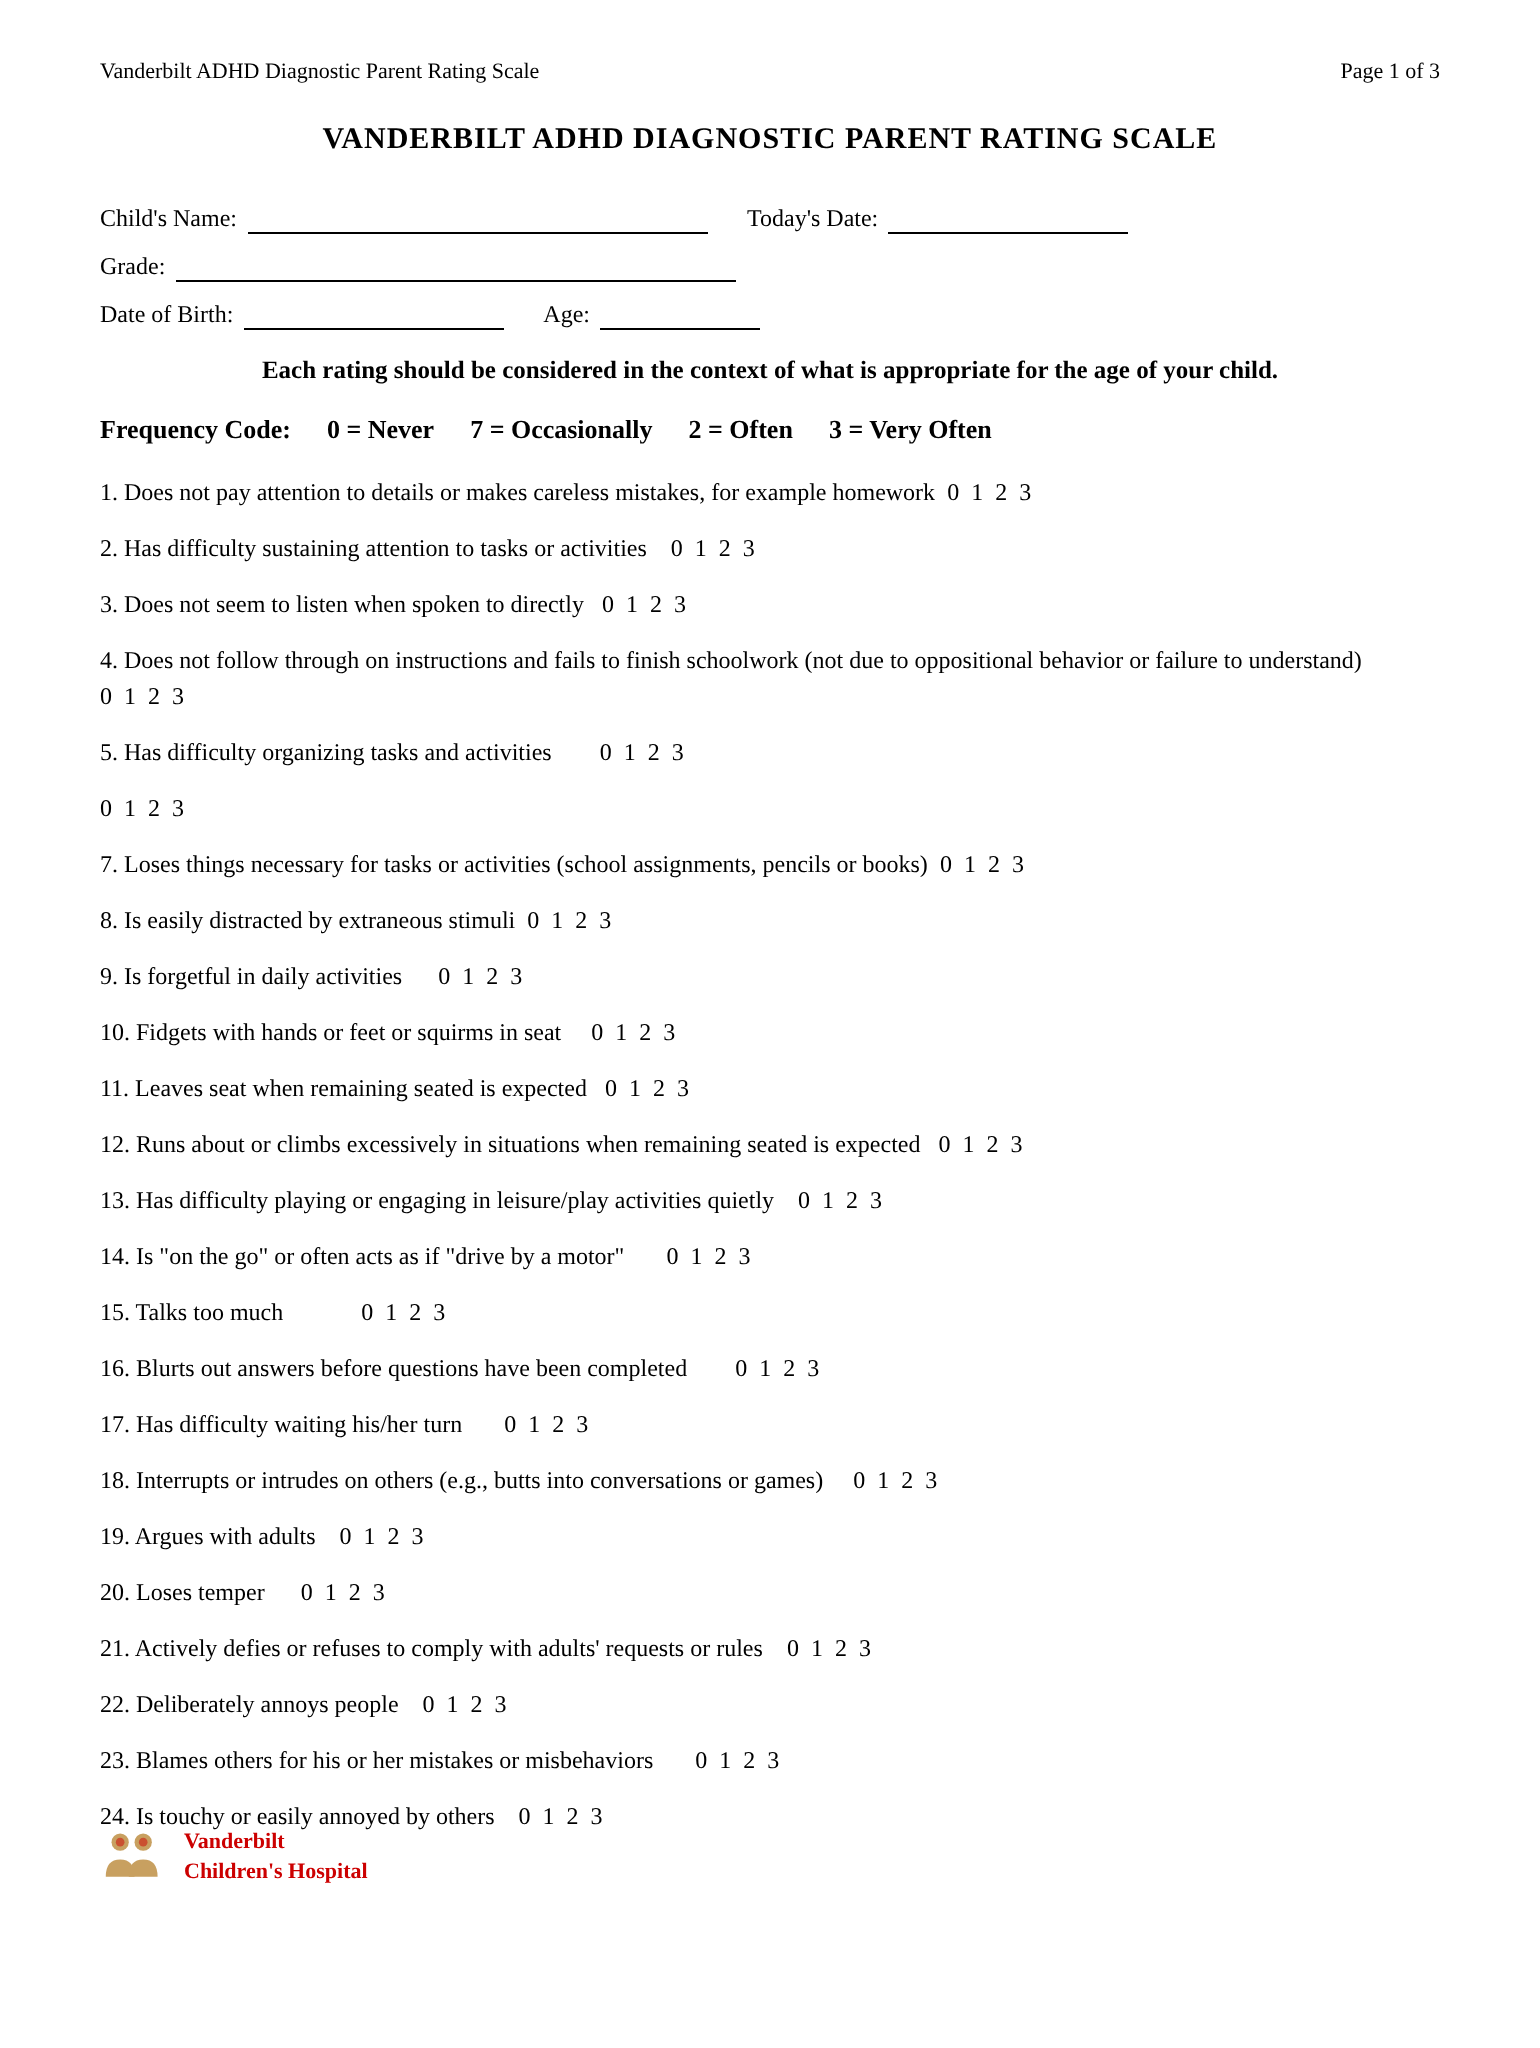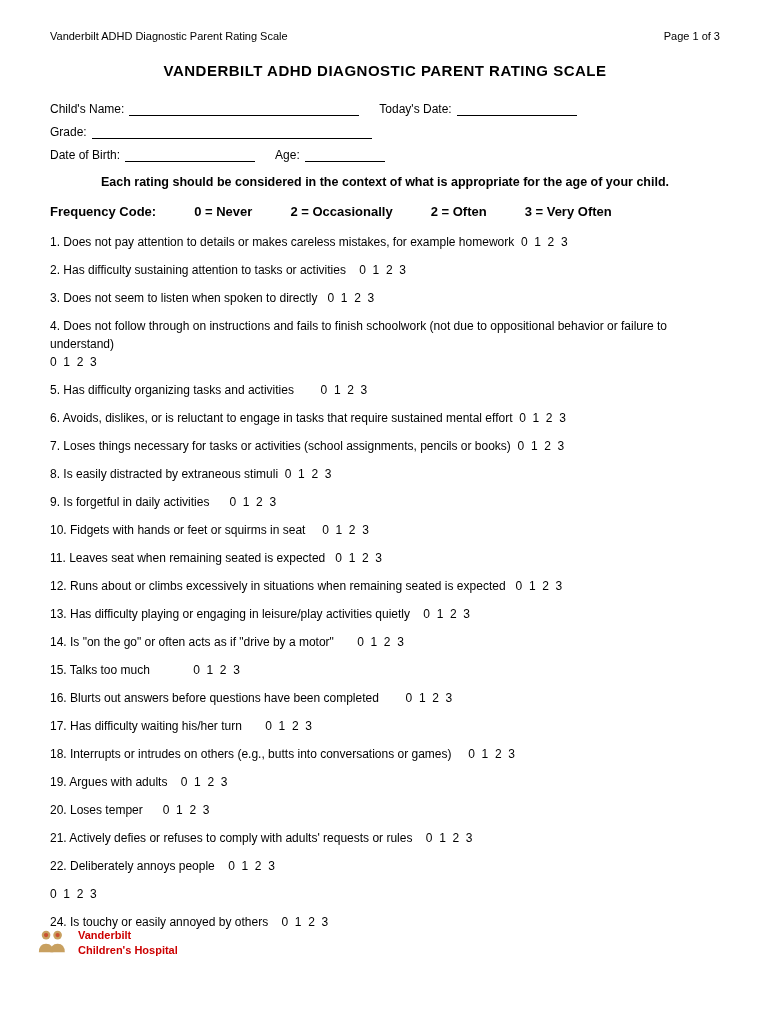--- a/index.html
+++ b/index.html
@@ -8,20 +8,21 @@
       font-family: Arial, Helvetica, sans-serif;
       font-size: 12px;
       color: #000;
       width: 770px;
       min-height: 1024px;
       position: relative;
     }
     .page {
       padding: 30px 50px 40px 50px;
       position: relative;
+      font-family: Liberation Serif, serif;
     }
     .header-line {
       display: flex;
       justify-content: space-between;
       align-items: center;
       margin-bottom: 20px;
       font-size: 11px;
     }
     .main-title {
       text-align: center;
@@ -62,41 +63,40 @@
     .frequency-code {
       display: flex;
       align-items: center;
       gap: 18px;
       margin-bottom: 14px;
       font-size: 13px;
       font-weight: bold;
     }
     .freq-item {
       white-space: nowrap;
-      margin-left: 20px;
     }
     .rating-options {
       display: flex;
       gap: 6px;
       align-items: center;
       white-space: nowrap;
       flex-shrink: 0;
     }
     .question-wrap {
       display: flex;
       flex-wrap: wrap;
       align-items: flex-start;
       margin-bottom: 10px;
       line-height: 1.5;
       font-size: 12px;
     }
     .footer {
       position: absolute;
       bottom: 20px;
-      left: 36px;
+      left: 50px;
       display: flex;
       align-items: center;
       gap: 8px;
     }
     .vanderbilt-logo {
       display: flex;
       align-items: center;
       gap: 6px;
     }
     .logo-icon {
@@ -155,21 +155,21 @@
     </div>
   </div>
 
   <div class="instruction">
     <span>Each rating should be considered in the context of what is appropriate for the age of your child.</span>
   </div>
 
   <div class="frequency-code">
     <span>Frequency Code:</span>
     <span class="freq-item">0 = Never</span>
-    <span class="freq-item">2 = Occasionally</span>
+    <span class="freq-item">7 = Occasionally</span>
     <span class="freq-item">2 = Often</span>
     <span class="freq-item">3 = Very Often</span>
   </div>
 
   <div>
 
     <div class="question-wrap">
       <span>1. Does not pay attention to details or makes careless mistakes, for example homework&nbsp;&nbsp;</span>
       <span class="rating-options">0 &nbsp;1 &nbsp;2 &nbsp;3</span>
     </div>
@@ -188,21 +188,20 @@
       <span>4. Does not follow through on instructions and fails to finish schoolwork (not due to oppositional behavior or failure to understand)&nbsp;&nbsp;&nbsp;</span>
       <span class="rating-options">0 &nbsp;1 &nbsp;2 &nbsp;3</span>
     </div>
 
     <div class="question-wrap">
       <span>5. Has difficulty organizing tasks and activities&nbsp;&nbsp;&nbsp;&nbsp;&nbsp;&nbsp;&nbsp;&nbsp;</span>
       <span class="rating-options">0 &nbsp;1 &nbsp;2 &nbsp;3</span>
     </div>
 
     <div class="question-wrap">
-      <span>6. Avoids, dislikes, or is reluctant to engage in tasks that require sustained mental effort&nbsp;&nbsp;</span>
       <span class="rating-options">0 &nbsp;1 &nbsp;2 &nbsp;3</span>
     </div>
 
     <div class="question-wrap">
       <span>7. Loses things necessary for tasks or activities (school assignments, pencils or books)&nbsp;&nbsp;</span>
       <span class="rating-options">0 &nbsp;1 &nbsp;2 &nbsp;3</span>
     </div>
 
     <div class="question-wrap">
       <span>8. Is easily distracted by extraneous stimuli&nbsp;&nbsp;</span>
@@ -273,20 +272,21 @@
       <span>21. Actively defies or refuses to comply with adults' requests or rules&nbsp;&nbsp;&nbsp;&nbsp;</span>
       <span class="rating-options">0 &nbsp;1 &nbsp;2 &nbsp;3</span>
     </div>
 
     <div class="question-wrap">
       <span>22. Deliberately annoys people&nbsp;&nbsp;&nbsp;&nbsp;</span>
       <span class="rating-options">0 &nbsp;1 &nbsp;2 &nbsp;3</span>
     </div>
 
     <div class="question-wrap">
+      <span>23. Blames others for his or her mistakes or misbehaviors&nbsp;&nbsp;&nbsp;&nbsp;&nbsp;&nbsp;&nbsp;</span>
       <span class="rating-options">0 &nbsp;1 &nbsp;2 &nbsp;3</span>
     </div>
 
     <div class="question-wrap">
       <span>24. Is touchy or easily annoyed by others&nbsp;&nbsp;&nbsp;&nbsp;</span>
       <span class="rating-options">0 &nbsp;1 &nbsp;2 &nbsp;3</span>
     </div>
 
   </div>
 

